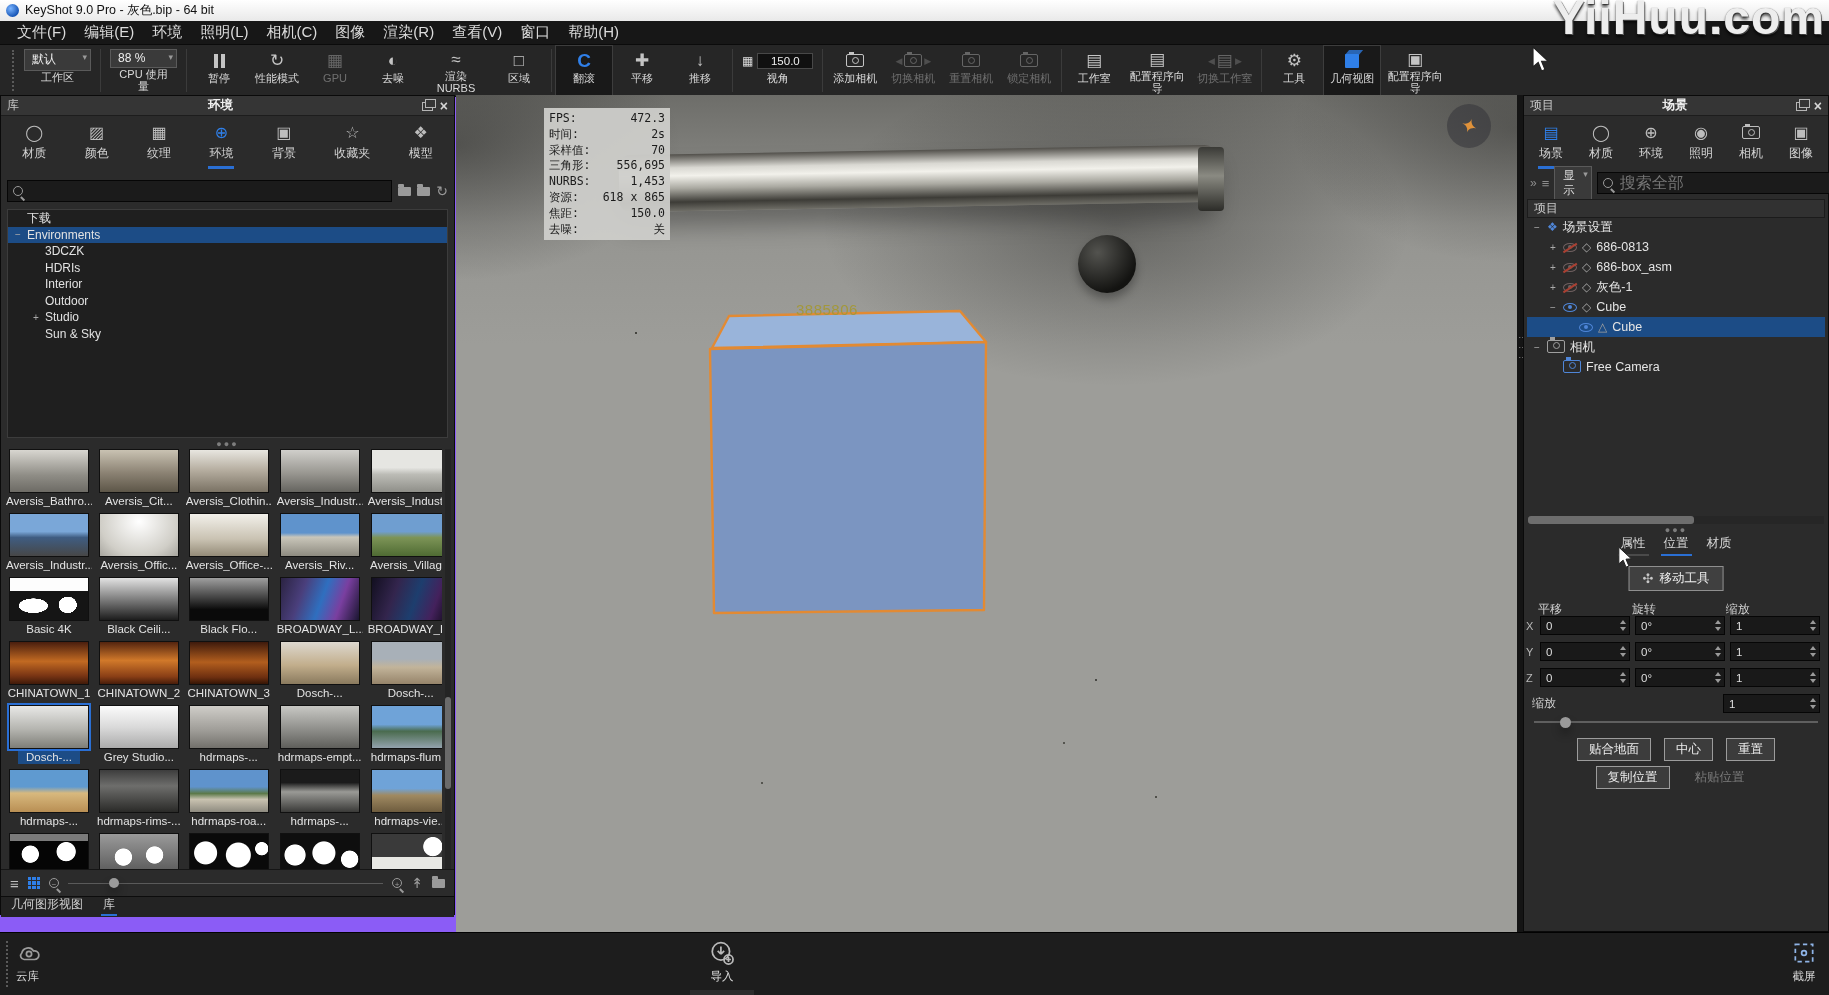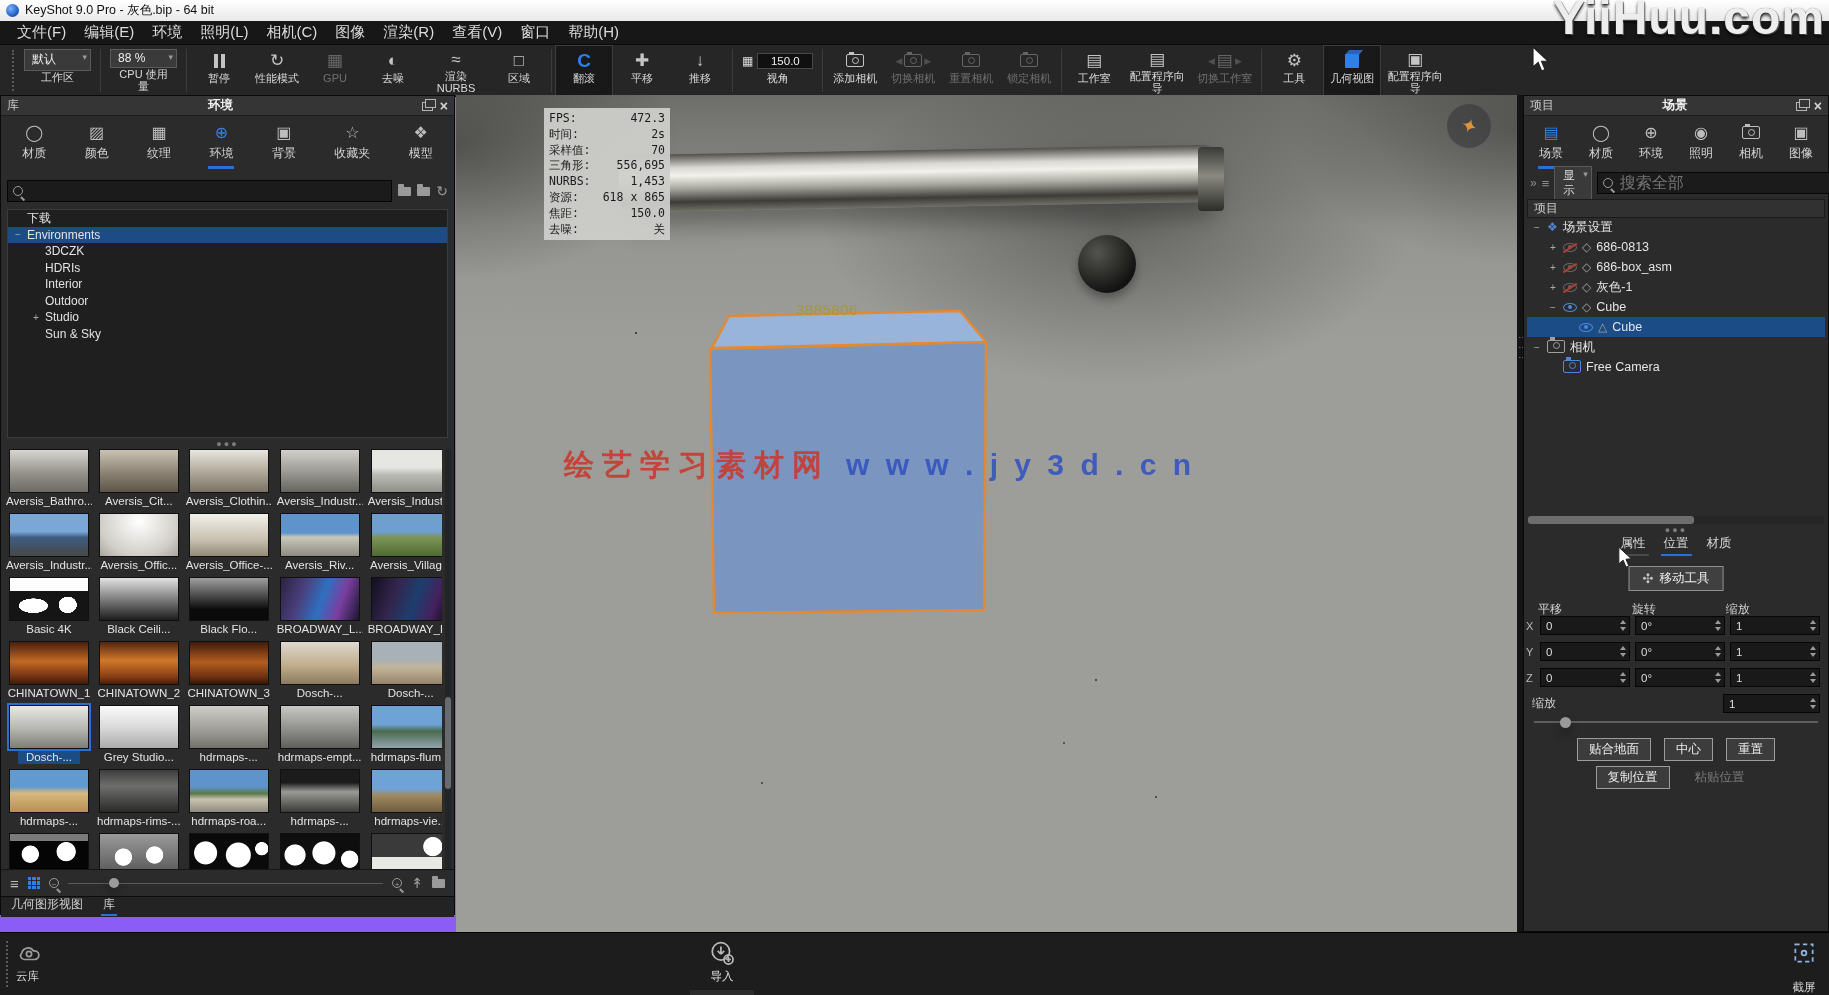--- a/index.html
+++ b/index.html
@@ -190,21 +190,21 @@
   .dock-center{position:absolute;left:690px;top:2px;display:flex;align-items:stretch;flex-direction:column;}
   .ditem{width:64px;display:flex;flex-direction:column;align-items:center;justify-content:flex-end;gap:3px;
          padding:5px 2px 6px;color:#e0e0e0;box-sizing:border-box;}
   .ditem svg{stroke:#b9b9b9;}
   .ditem.active{background:#2d2d2d;border-bottom:2.5px solid #2a7fe8;padding-bottom:3.5px;}
   .ditem.active svg{stroke:#2f7fe8;}
   .ditem.disabled{opacity:.38;}
   .dlabel{font-size:11.5px;white-space:nowrap;}
   .dock-cloud{position:absolute;left:16px;top:7px;display:flex;flex-direction:column;gap:3px;color:#d8d8d8;}
   .dock-cloud svg{stroke:#9c9c9c;}
-  .dock-shot{position:absolute;right:12px;top:7px;display:flex;flex-direction:column;align-items:center;gap:14px;color:#d8d8d8;}
+  .dock-shot{position:absolute;right:12px;top:7px;display:flex;flex-direction:column;align-items:center;gap:3px;color:#d8d8d8;}
   .dock-shot svg{stroke:#8fb4e6;}
 
   
   .brand{position:absolute;right:4px;top:-10px;font-size:48px;font-weight:bold;color:#ededed;letter-spacing:1px;z-index:60;
          text-shadow:0 3px 3px rgba(0,0,0,.65), 0 0 1px #777, 1px 1px 0 #888;}
   .cursor{position:absolute;z-index:70;}
 
   
   .look-interior-light{background:linear-gradient(#d8d6d0,#8f8d86 60%,#6d6b65);}
   .look-city{background:linear-gradient(#c9c2b2,#8b8273 55%,#5d5648);}
@@ -692,23 +692,20 @@
     <div class="vp-shade"></div>
     <div class="vp-specks"></div>
     <div class="pipe"></div>
     <div class="pipe-clamp"></div>
     <div class="knob"></div>
     <svg class="cube-svg" width="310" height="320" viewBox="0 0 310 320">
       <polygon points="22,48 39,16 270,11 296,42" fill="#99b4da" stroke="#e28a33" stroke-width="2.4" stroke-linejoin="round"></polygon>
       <polygon points="20,49 296,42 294,310 24,313" fill="#7b95c1" stroke="#e28a33" stroke-width="2.4" stroke-linejoin="round"></polygon>
     </svg>
     <div class="cube-label">3885806</div>
-    <div class="vp-watermark">
-      <span class="wm-cn">绘艺学习素材网</span><span class="wm-url">w w w . j y 3 d . c n</span>
-    </div>
     <div class="compass">
         <span>✦</span>
       </div>
     <div class="stats" id="stats-overlay">
         <div class="srow">
           <span>FPS:</span>
           <span>472.3</span>
         </div>
         <div class="srow">
           <span>时间:</span>

